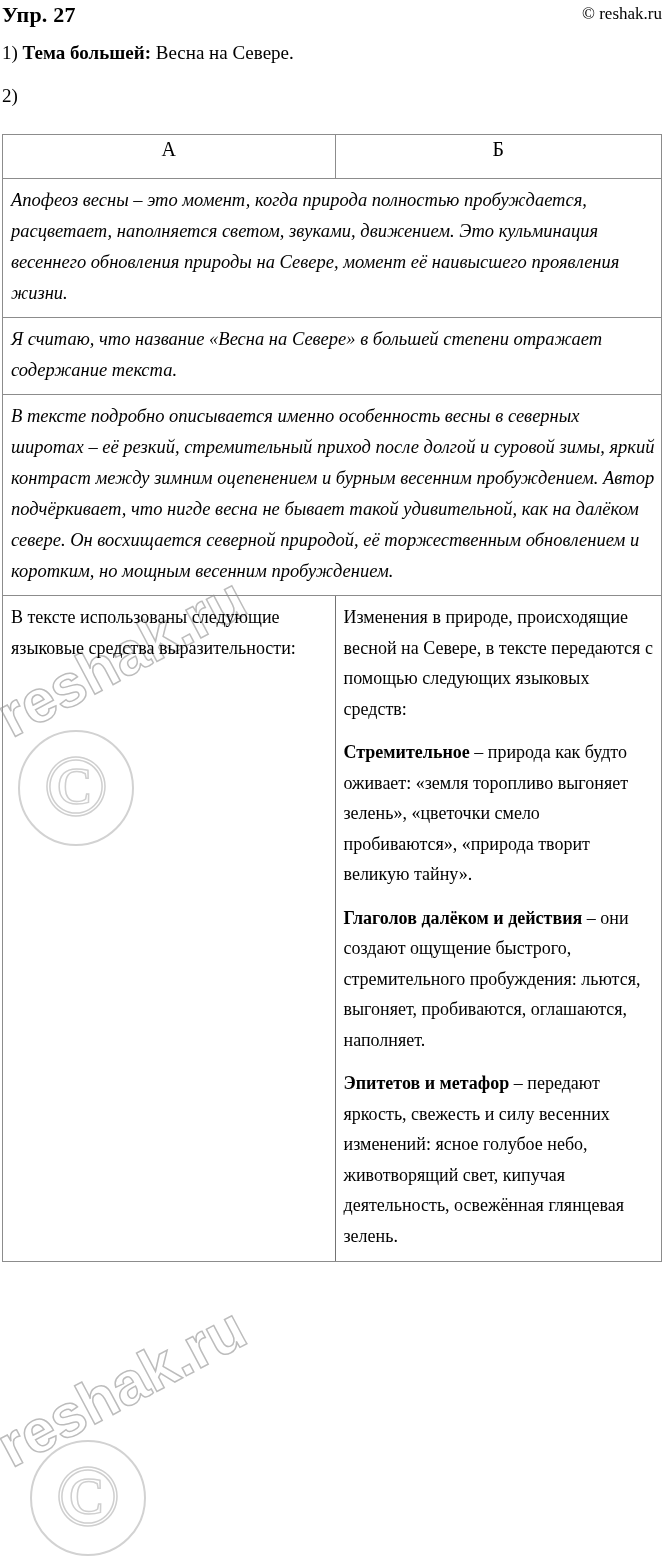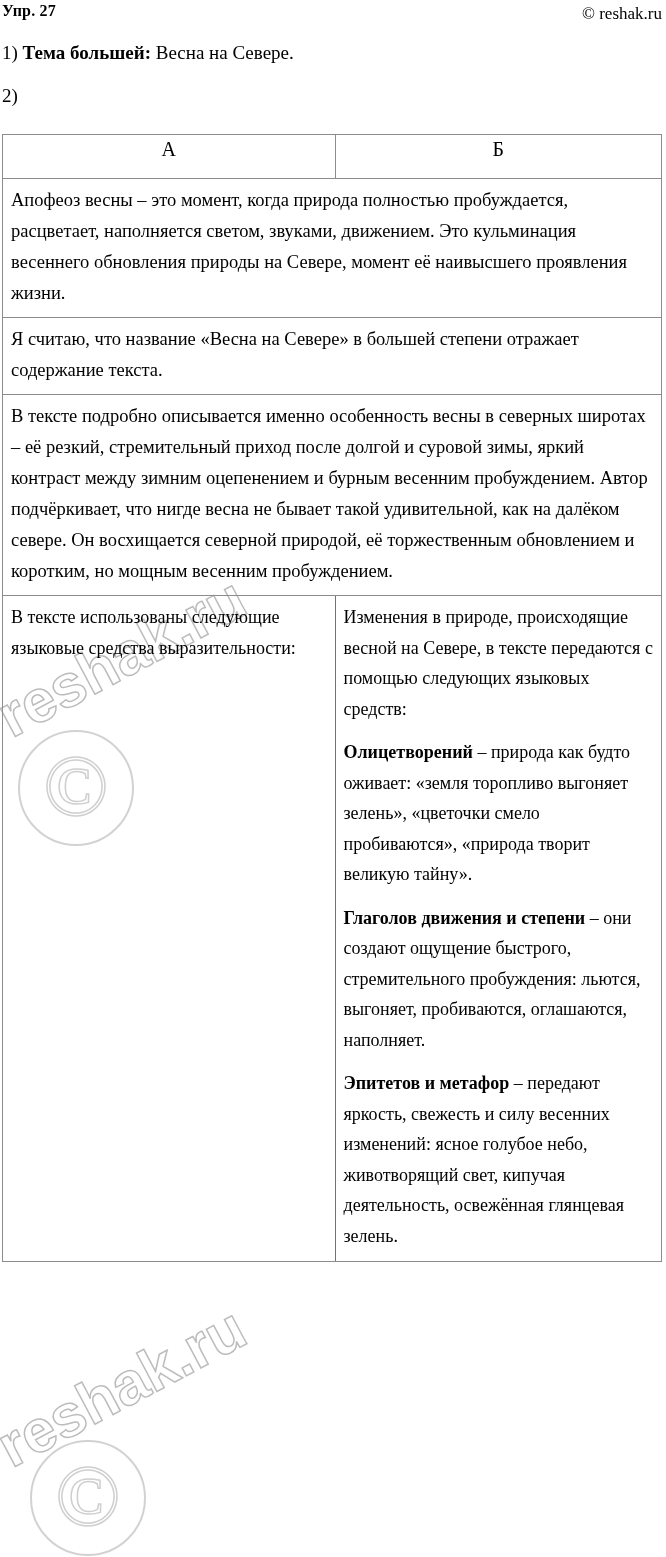--- a/index.html
+++ b/index.html
@@ -65,21 +65,21 @@
 
   .head-row {
     position: absolute;
     left: 0; top: 0;
     width: 666px;
     height: 30px;
   }
   .ex-title {
     position: absolute;
     left: 2px; top: 2px;
-    font-size: 16px;
+    font-size: 22px;
     font-weight: 700;
     letter-spacing: .2px;
   }
   .credit {
     position: absolute;
     right: 4px; top: 4px;
     font-size: 17px;
     font-weight: 400;
   }
 
@@ -125,21 +125,21 @@
   .hdr-cell.left  { width: 333px; border-right: 1px solid #8c8c8c; }
   .hdr-cell.right { width: 326px; }
 
   .full-cell {
     box-sizing: border-box;
     width: 100%;
     padding: 6px 6px 8px 8px;
     font-size: 18.5px;
     line-height: 31px;
   }
-  .full-cell p { margin: 0 0 12px 0; }
+  .full-cell p { margin: 0 0 12px 0; font-style: italic; }
   .full-cell p:last-child { margin-bottom: 0; }
 
   .two-col { display: flex; }
   .col {
     box-sizing: border-box;
     padding: 6px 8px 10px 8px;
     font-size: 18px;
     line-height: 30.5px;
   }
   .col.left  { width: 333px; border-right: 1px solid #737373; }
@@ -198,20 +198,20 @@
     </div>
 
     <div class="tbl-row two-col">
 
       <div class="col left">
         <p>В тексте использованы следующие языковые средства выразительности:</p>
       </div>
 
       <div class="col right">
         <p>Изменения в природе, происходящие весной на Севере, в тексте передаются с помощью следующих языковых средств:</p>
-        <p><b>Олицетворений</b><span> – природа как будто оживает: «земля торопливо выгоняет зелень», «цветочки смело пробиваются», «природа творит великую тайну».</span></p>
-        <p><b>Глаголов движения и степени</b><span> – они создают ощущение быстрого, стремительного пробуждения: льются, выгоняет, пробиваются, оглашаются, наполняет.</span></p>
+        <p><b>Стремительное</b><span> – природа как будто оживает: «земля торопливо выгоняет зелень», «цветочки смело пробиваются», «природа творит великую тайну».</span></p>
+        <p><b>Глаголов далёком и действия</b><span> – они создают ощущение быстрого, стремительного пробуждения: льются, выгоняет, пробиваются, оглашаются, наполняет.</span></p>
         <p><b>Эпитетов и метафор</b><span> – передают яркость, свежесть и силу весенних изменений: ясное голубое небо, животворящий свет, кипучая деятельность, освежённая глянцевая зелень.</span></p>
       </div>
 
     </div>
   </div>
 </div>
 
 </body></html>

